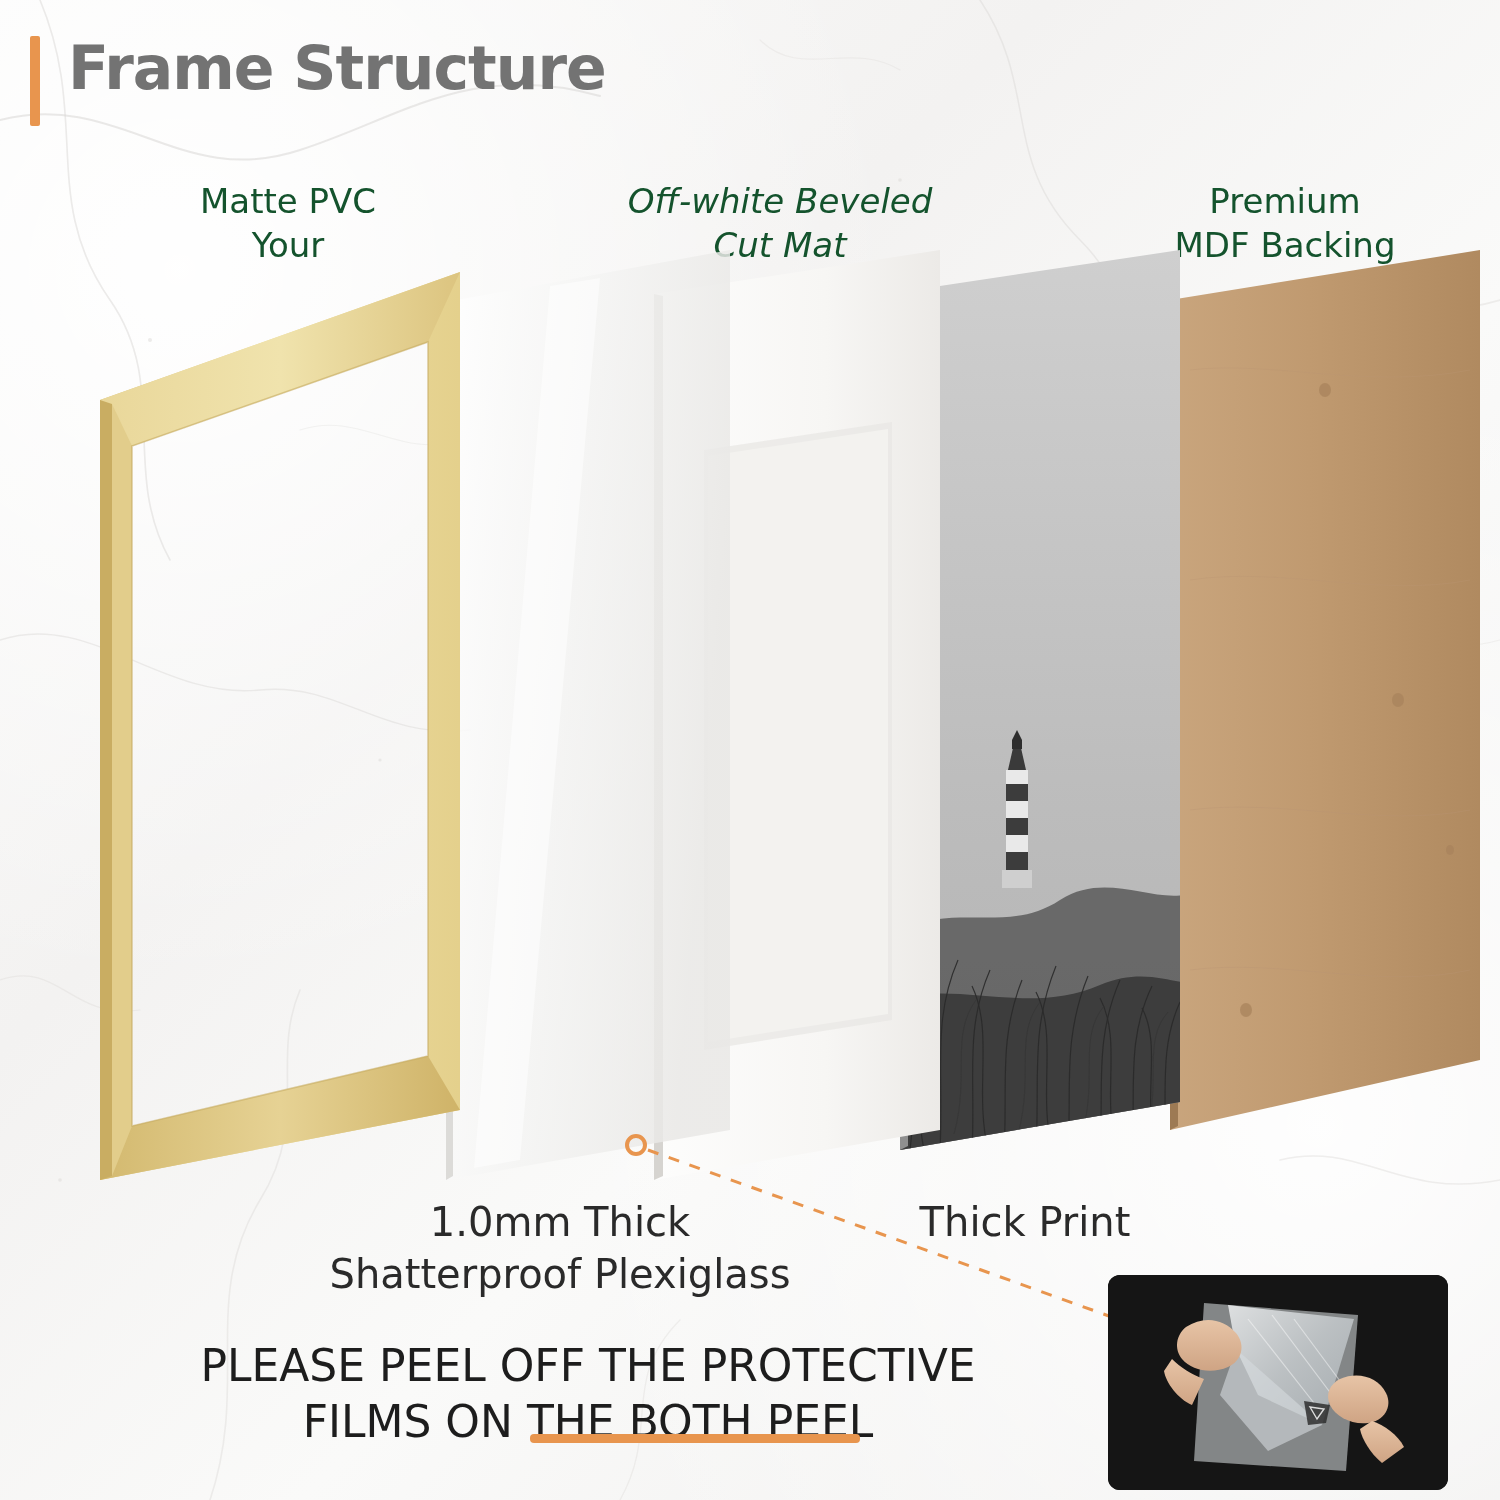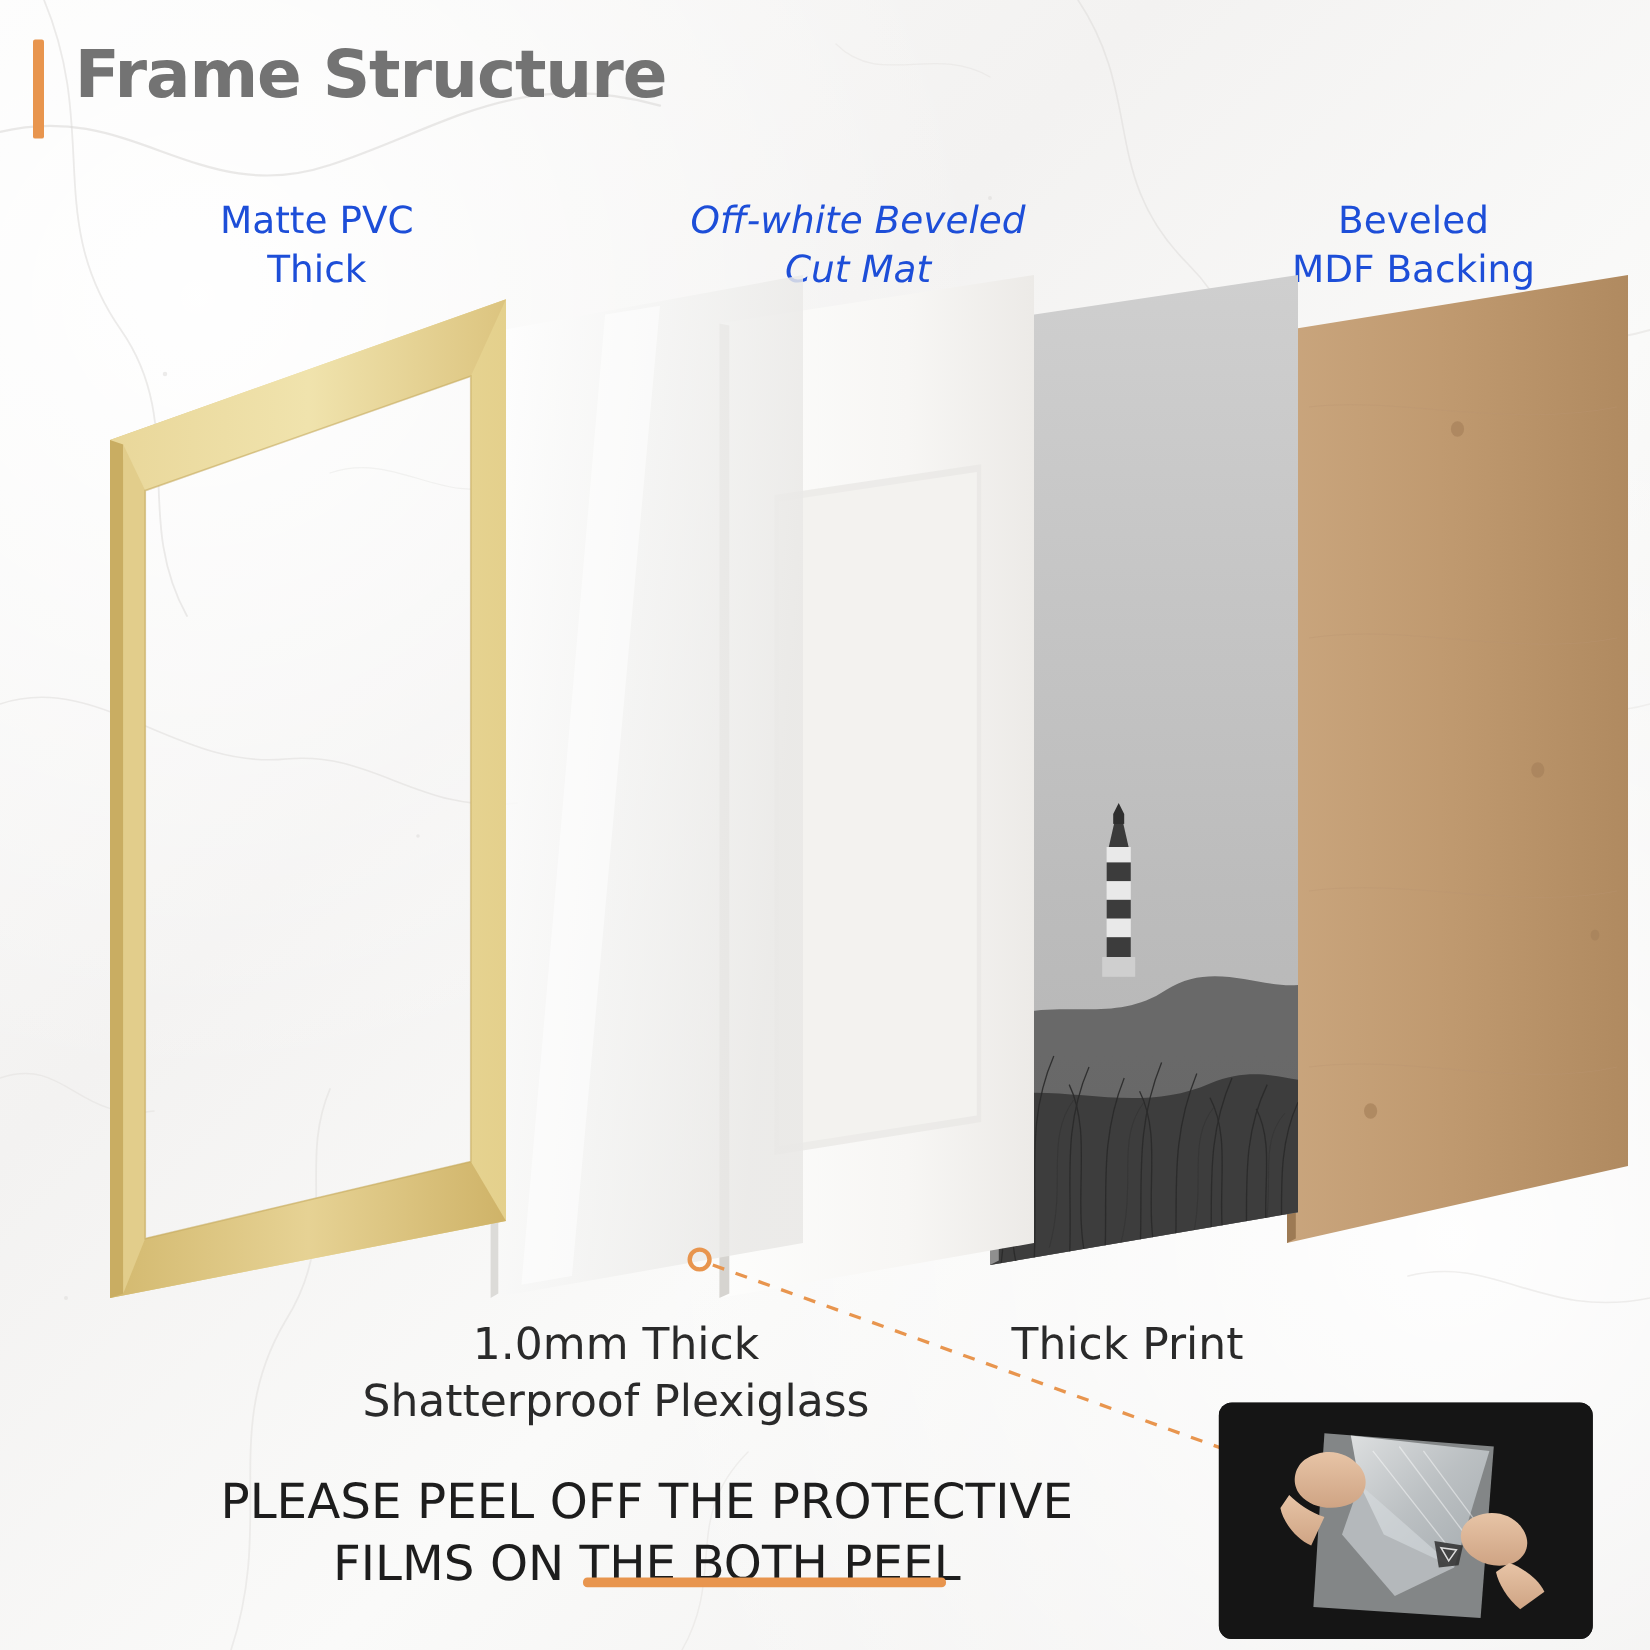--- a/index.html
+++ b/index.html
@@ -23,21 +23,21 @@
     position:absolute;left:30px;top:36px;width:10px;height:90px;
     background:#e8954e;border-radius:2px;
   }
   #title{
     position:absolute;left:68px;top:33px;
     font-size:60px;font-weight:bold;color:#737373;letter-spacing:-1px;
     font-family:"DejaVu Sans", sans-serif;
   }
   
   .hdr-label{
-    position:absolute;text-align:center;color:#1d4ed8;
+    position:absolute;text-align:center;color:#14532d;
     font-size:34px;line-height:1.28;font-weight:400;
   }
   #lbl-frame{left:118px;top:180px;width:340px;}
   #lbl-mat{left:545px;top:180px;width:470px;font-style:italic;}
   #lbl-backing{left:1090px;top:180px;width:390px;}
   .bot-label{
     position:absolute;text-align:center;color:#2a2a2a;
     font-size:40px;line-height:1.30;font-weight:400;
   }
   #lbl-glass{left:290px;top:1196px;width:540px;}
@@ -104,28 +104,28 @@
         <circle cx="60" cy="1180" r="1.8"></circle>
     </g>
   </svg>
 </div>
 
 <div id="title-bar"></div>
 <div id="title">Frame Structure</div>
 
 <div class="hdr-label" id="lbl-frame">
   <div>Matte PVC</div>
-  <div>Thick</div>
+  <div>Your</div>
 </div>
 <div class="hdr-label" id="lbl-mat">
   <div>Off-white Beveled</div>
   <div>Cut Mat</div>
 </div>
 <div class="hdr-label" id="lbl-backing">
-  <div>Beveled</div>
+  <div>Premium</div>
   <div>MDF Backing</div>
 </div>
 
 <svg class="part" id="backing-part" viewBox="0 0 330 880">
   <defs>
     <linearGradient id="mdfg" x1="0" y1="0" x2="1" y2="0">
       <stop offset="0" stop-color="#c9a57d"></stop>
       <stop offset="0.45" stop-color="#c09a70"></stop>
       <stop offset="1" stop-color="#b08a60"></stop>
     </linearGradient>

